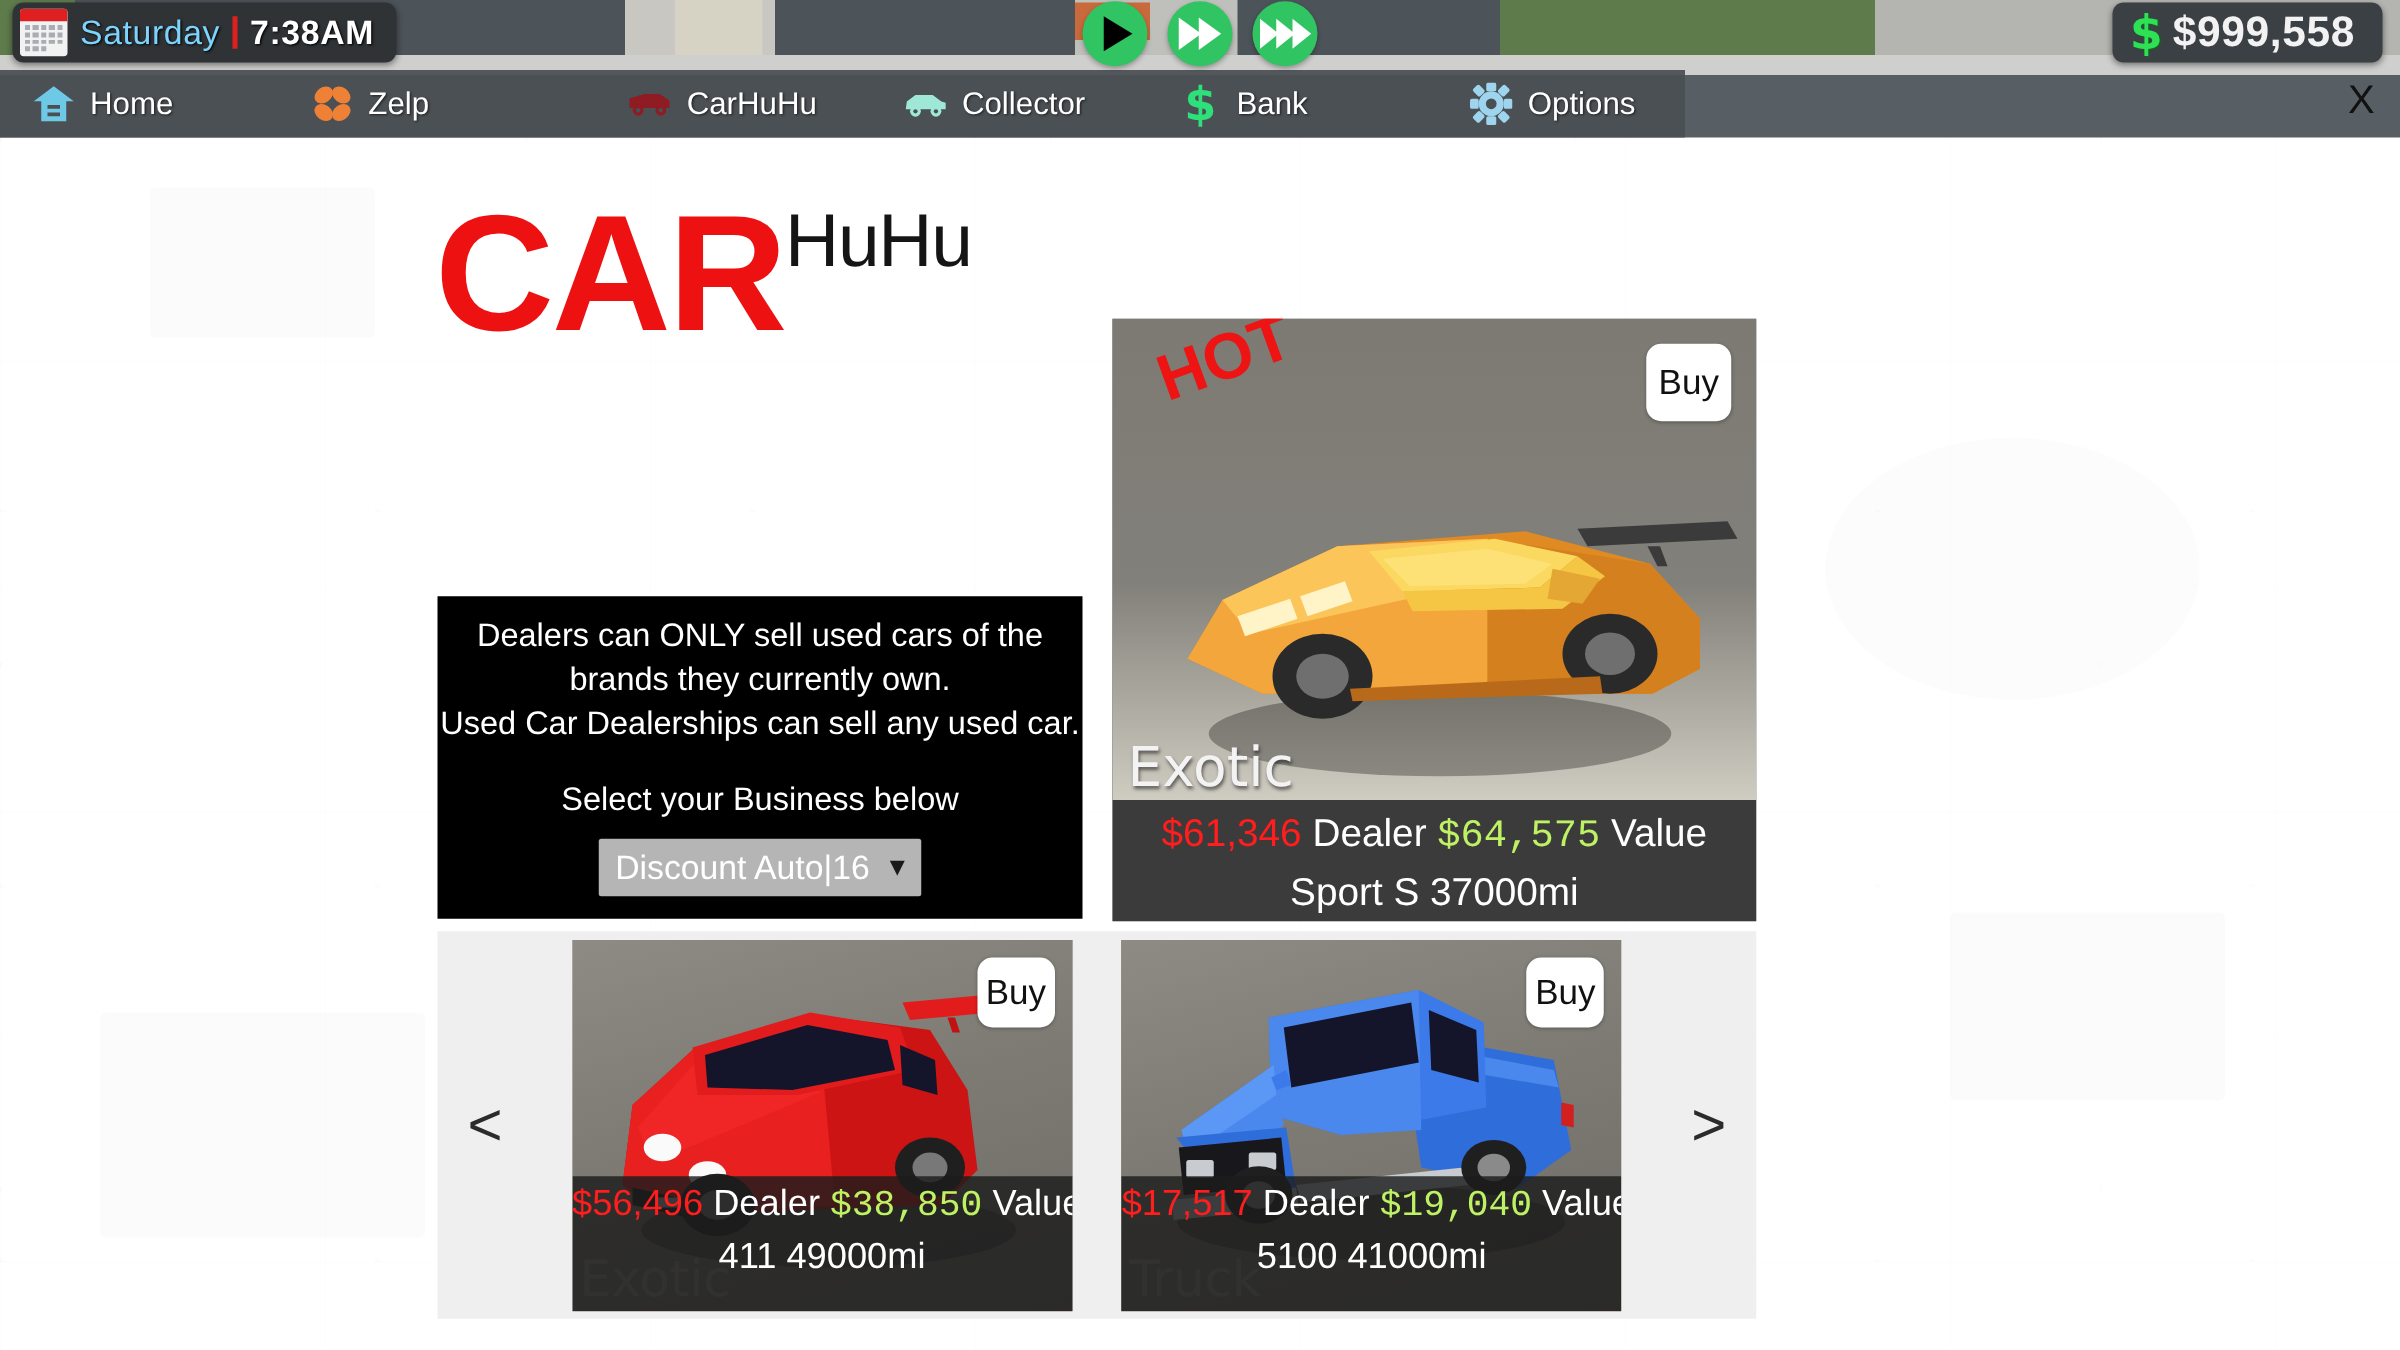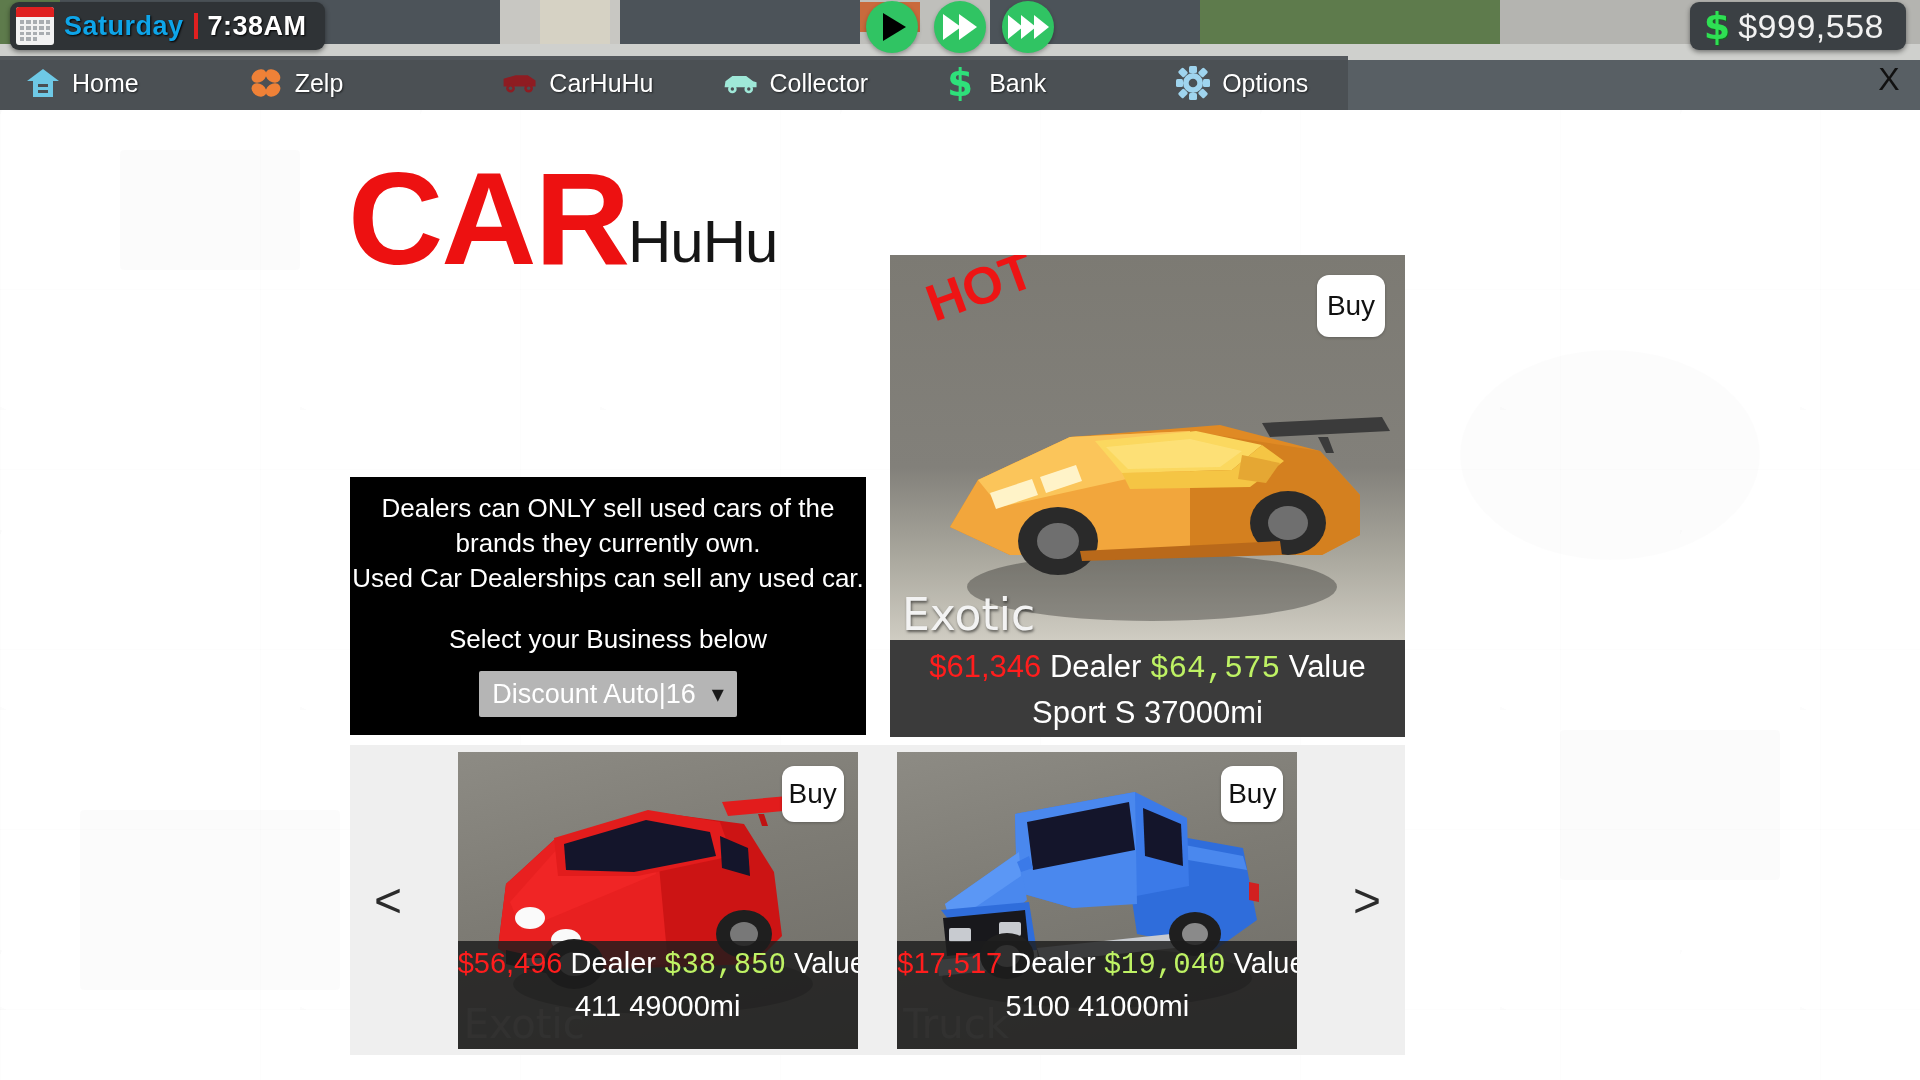--- a/index.html
+++ b/index.html
@@ -39,21 +39,21 @@
     border-radius:3px; overflow:hidden; position:relative;
     flex:0 0 auto;
   }
   .cal-icon .cal-top { position:absolute; top:0; left:0; right:0; height:10px; background:#e02020; }
   .cal-icon .cal-grid {
     position:absolute; top:13px; left:4px; right:4px; bottom:4px;
     display:grid; grid-template-columns:repeat(5,1fr); grid-template-rows:repeat(4,1fr); gap:2px;
   }
   .cal-icon .cal-grid i { background:#a9adb1; display:block; }
   #day-text {
-    color:#0ea5e9; font-size:27px; font-weight:bold; letter-spacing:.5px;
+    color:#7dd3fc; font-size:27px; font-weight:normal; letter-spacing:.5px;
     text-shadow:1px 1px 2px #000;
   }
   #clock-sep { width:4px; height:26px; background:#e02020; }
   #time-text {
     color:#fff; font-size:27px; font-weight:bold; letter-spacing:.5px;
     text-shadow:1px 1px 2px #000;
   }
 
   #speed-controls {
     position:absolute; left:50%; transform:translateX(-50%); top:1px;
@@ -69,21 +69,21 @@
 
   #money-pill {
     position:absolute; right:14px; top:2px; height:48px;
     background:#3b4044; border-radius:9px;
     display:flex; align-items:center; gap:8px;
     padding:0 22px 0 14px;
     box-shadow:0 2px 5px rgba(0,0,0,.45);
   }
   #money-icon { font-size:38px; font-weight:bold; color:#2ee053; line-height:1;
                 text-shadow:1px 1px 0 #14651f; font-family:"DejaVu Sans", sans-serif;}
-  #money-text { color:#f2f2f2; font-size:34px; font-weight:normal; letter-spacing:.5px; }
+  #money-text { color:#f2f2f2; font-size:34px; font-weight:bold; letter-spacing:.5px; }
 
   
   #navbar {
     position:absolute; top:56px; left:0; width:1348px; height:54px;
     background:rgba(74,79,83,.93);
     display:flex; align-items:center; z-index:35;
   }
   .nav-item {
     display:flex; align-items:center; gap:10px;
     height:100%; padding:0 14px; cursor:pointer;
@@ -112,21 +112,21 @@
       linear-gradient(115deg, rgba(0,0,0,.028) 0 2px, transparent 2px 120px),
       linear-gradient(25deg, rgba(0,0,0,.022) 0 3px, transparent 3px 90px),
       linear-gradient(90deg, rgba(0,0,0,.02) 0 1px, transparent 1px 60px),
       linear-gradient(0deg, rgba(0,0,0,.018) 0 1px, transparent 1px 75px);
     background-size: 420px 420px, 300px 300px, 260px 260px, 180px 180px;
   }
   .bp-blob { position:absolute; background:rgba(0,0,0,.016); border-radius:4px; }
 
   
   #logo {
-    position:absolute; left:348px; top:52px; display:flex; align-items:flex-end;
+    position:absolute; left:348px; top:52px; display:flex; 
   }
   #logo-car { font-size:132px; font-weight:bold; color:#ed1111; line-height:.86;
               letter-spacing:-2px; font-family:"Liberation Sans", sans-serif; }
   #logo-huhu { font-size:60px; color:#151515; line-height:1.04; letter-spacing:-1px;
                font-family:"Liberation Sans", sans-serif; margin-bottom:2px;}
 
   
   #infobox {
     position:absolute; left:350px; top:367px; width:516px; height:258px;
     background:#000000; color:#ffffff;

